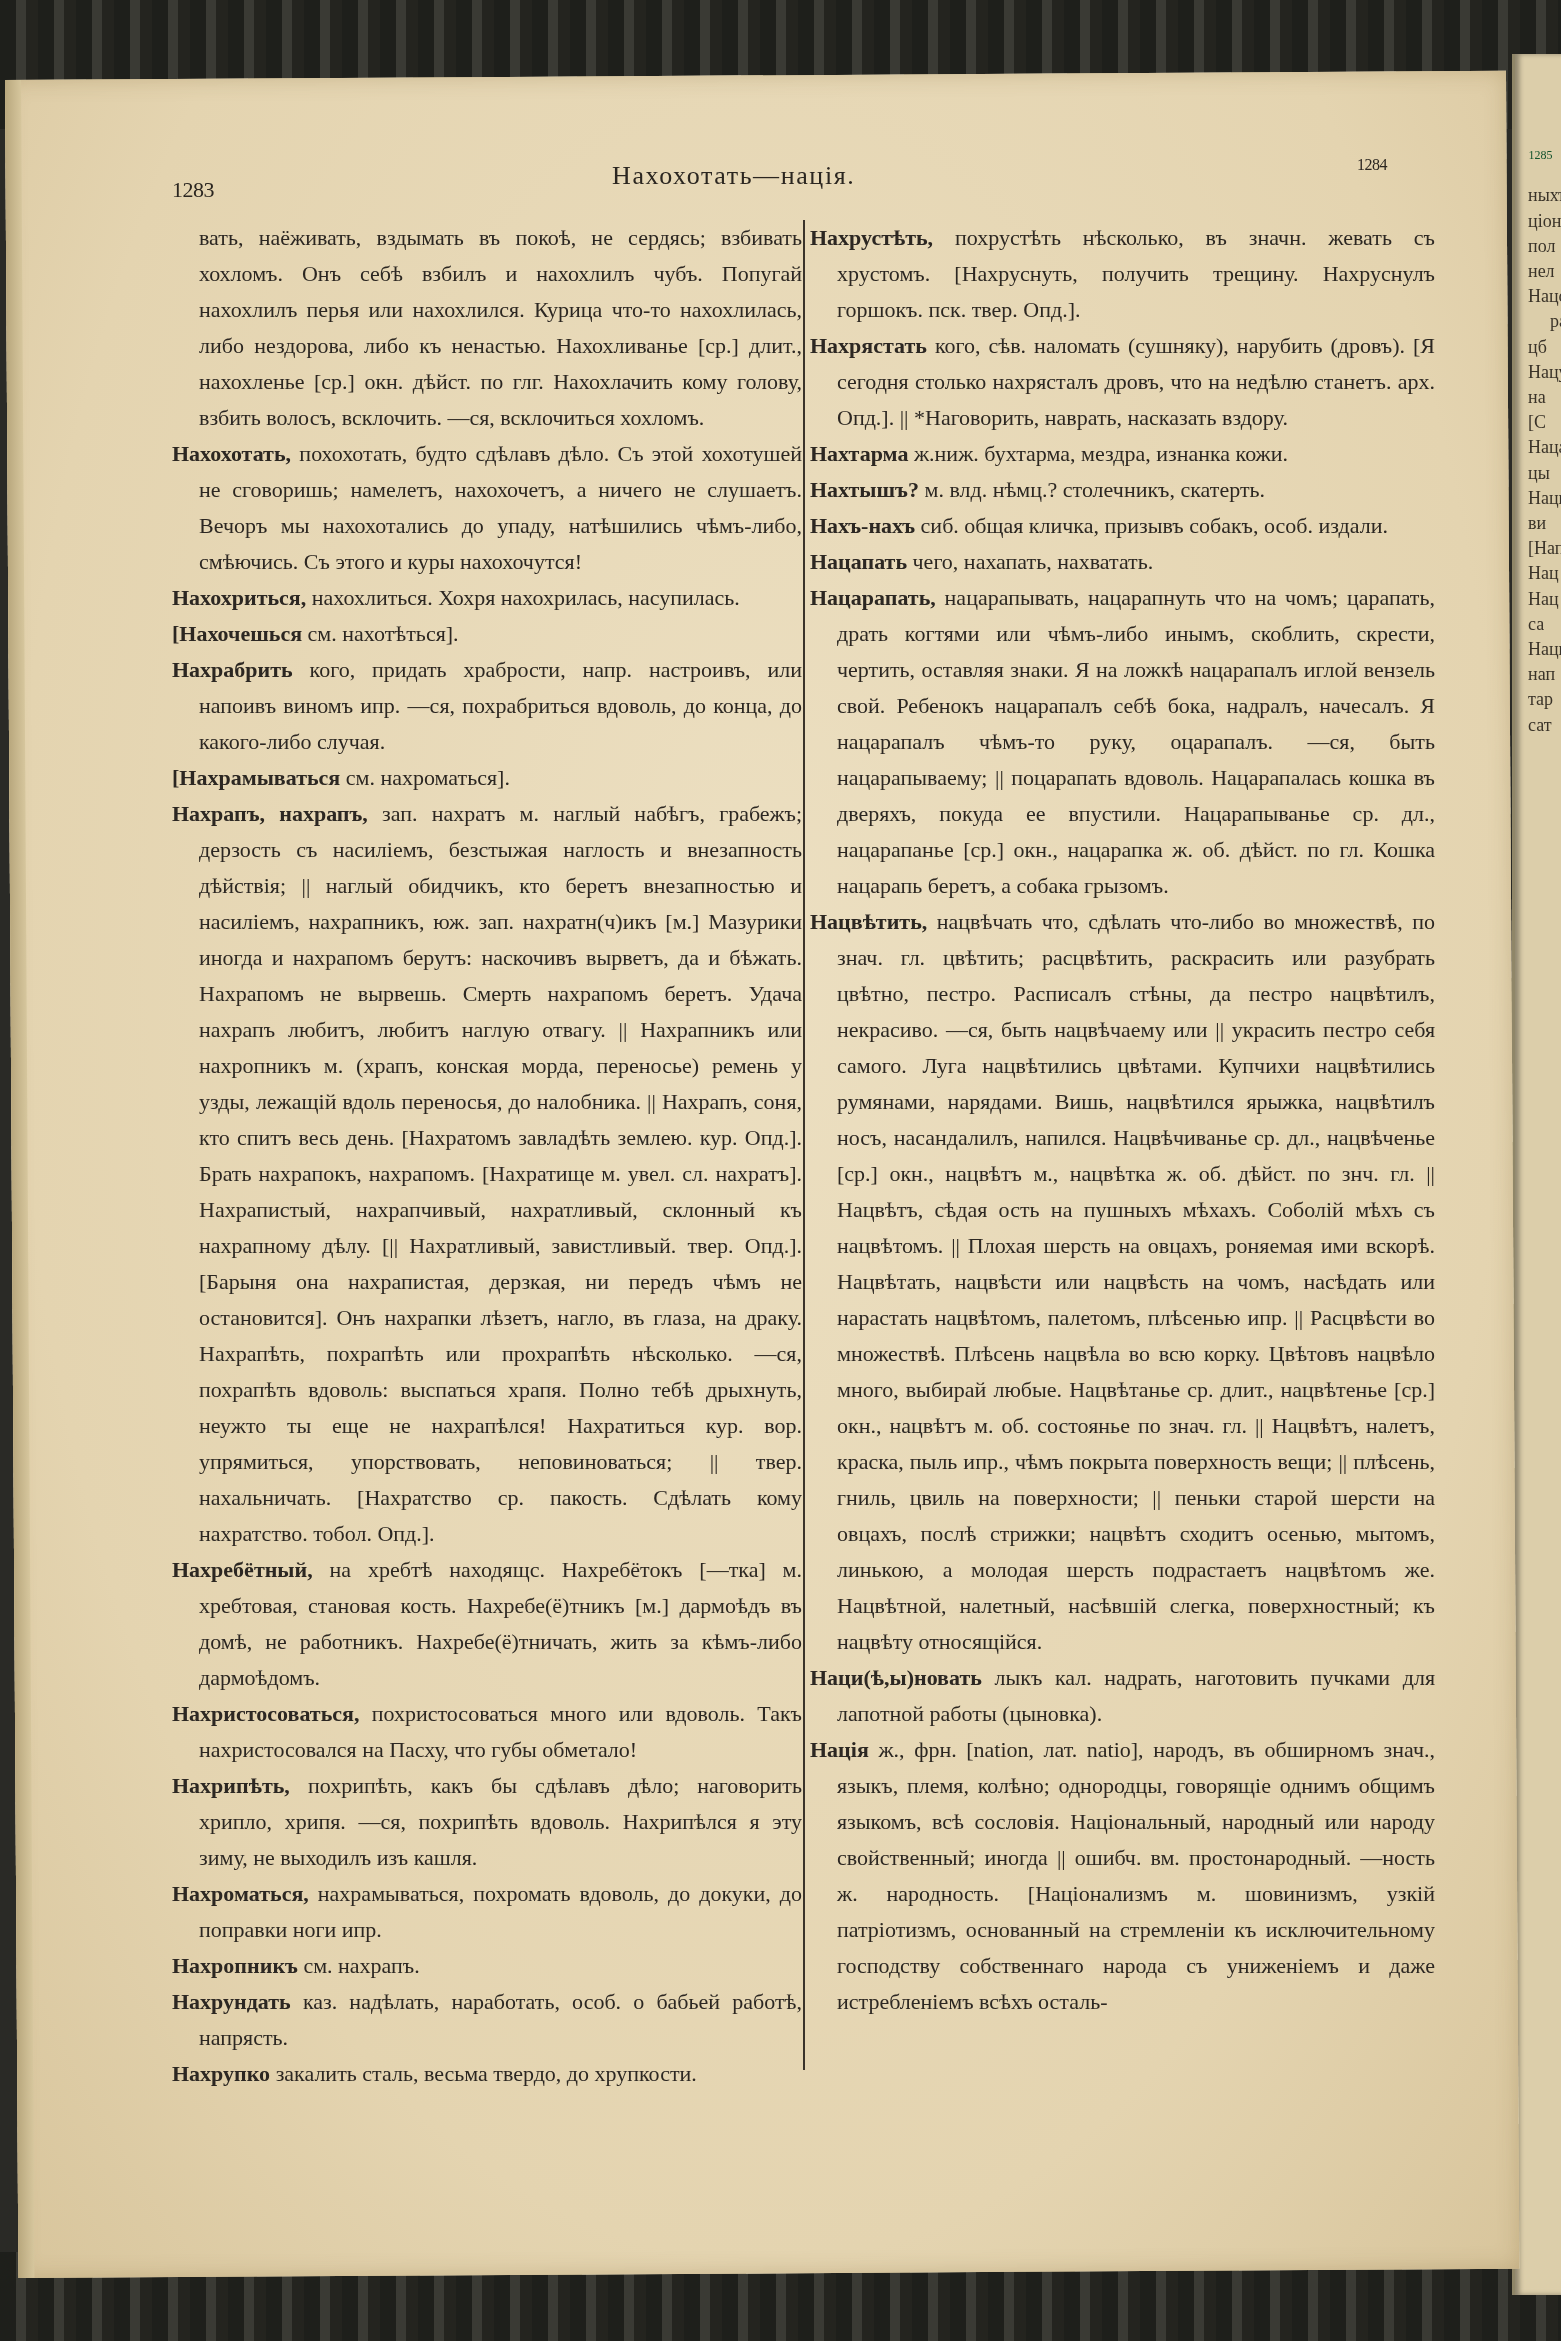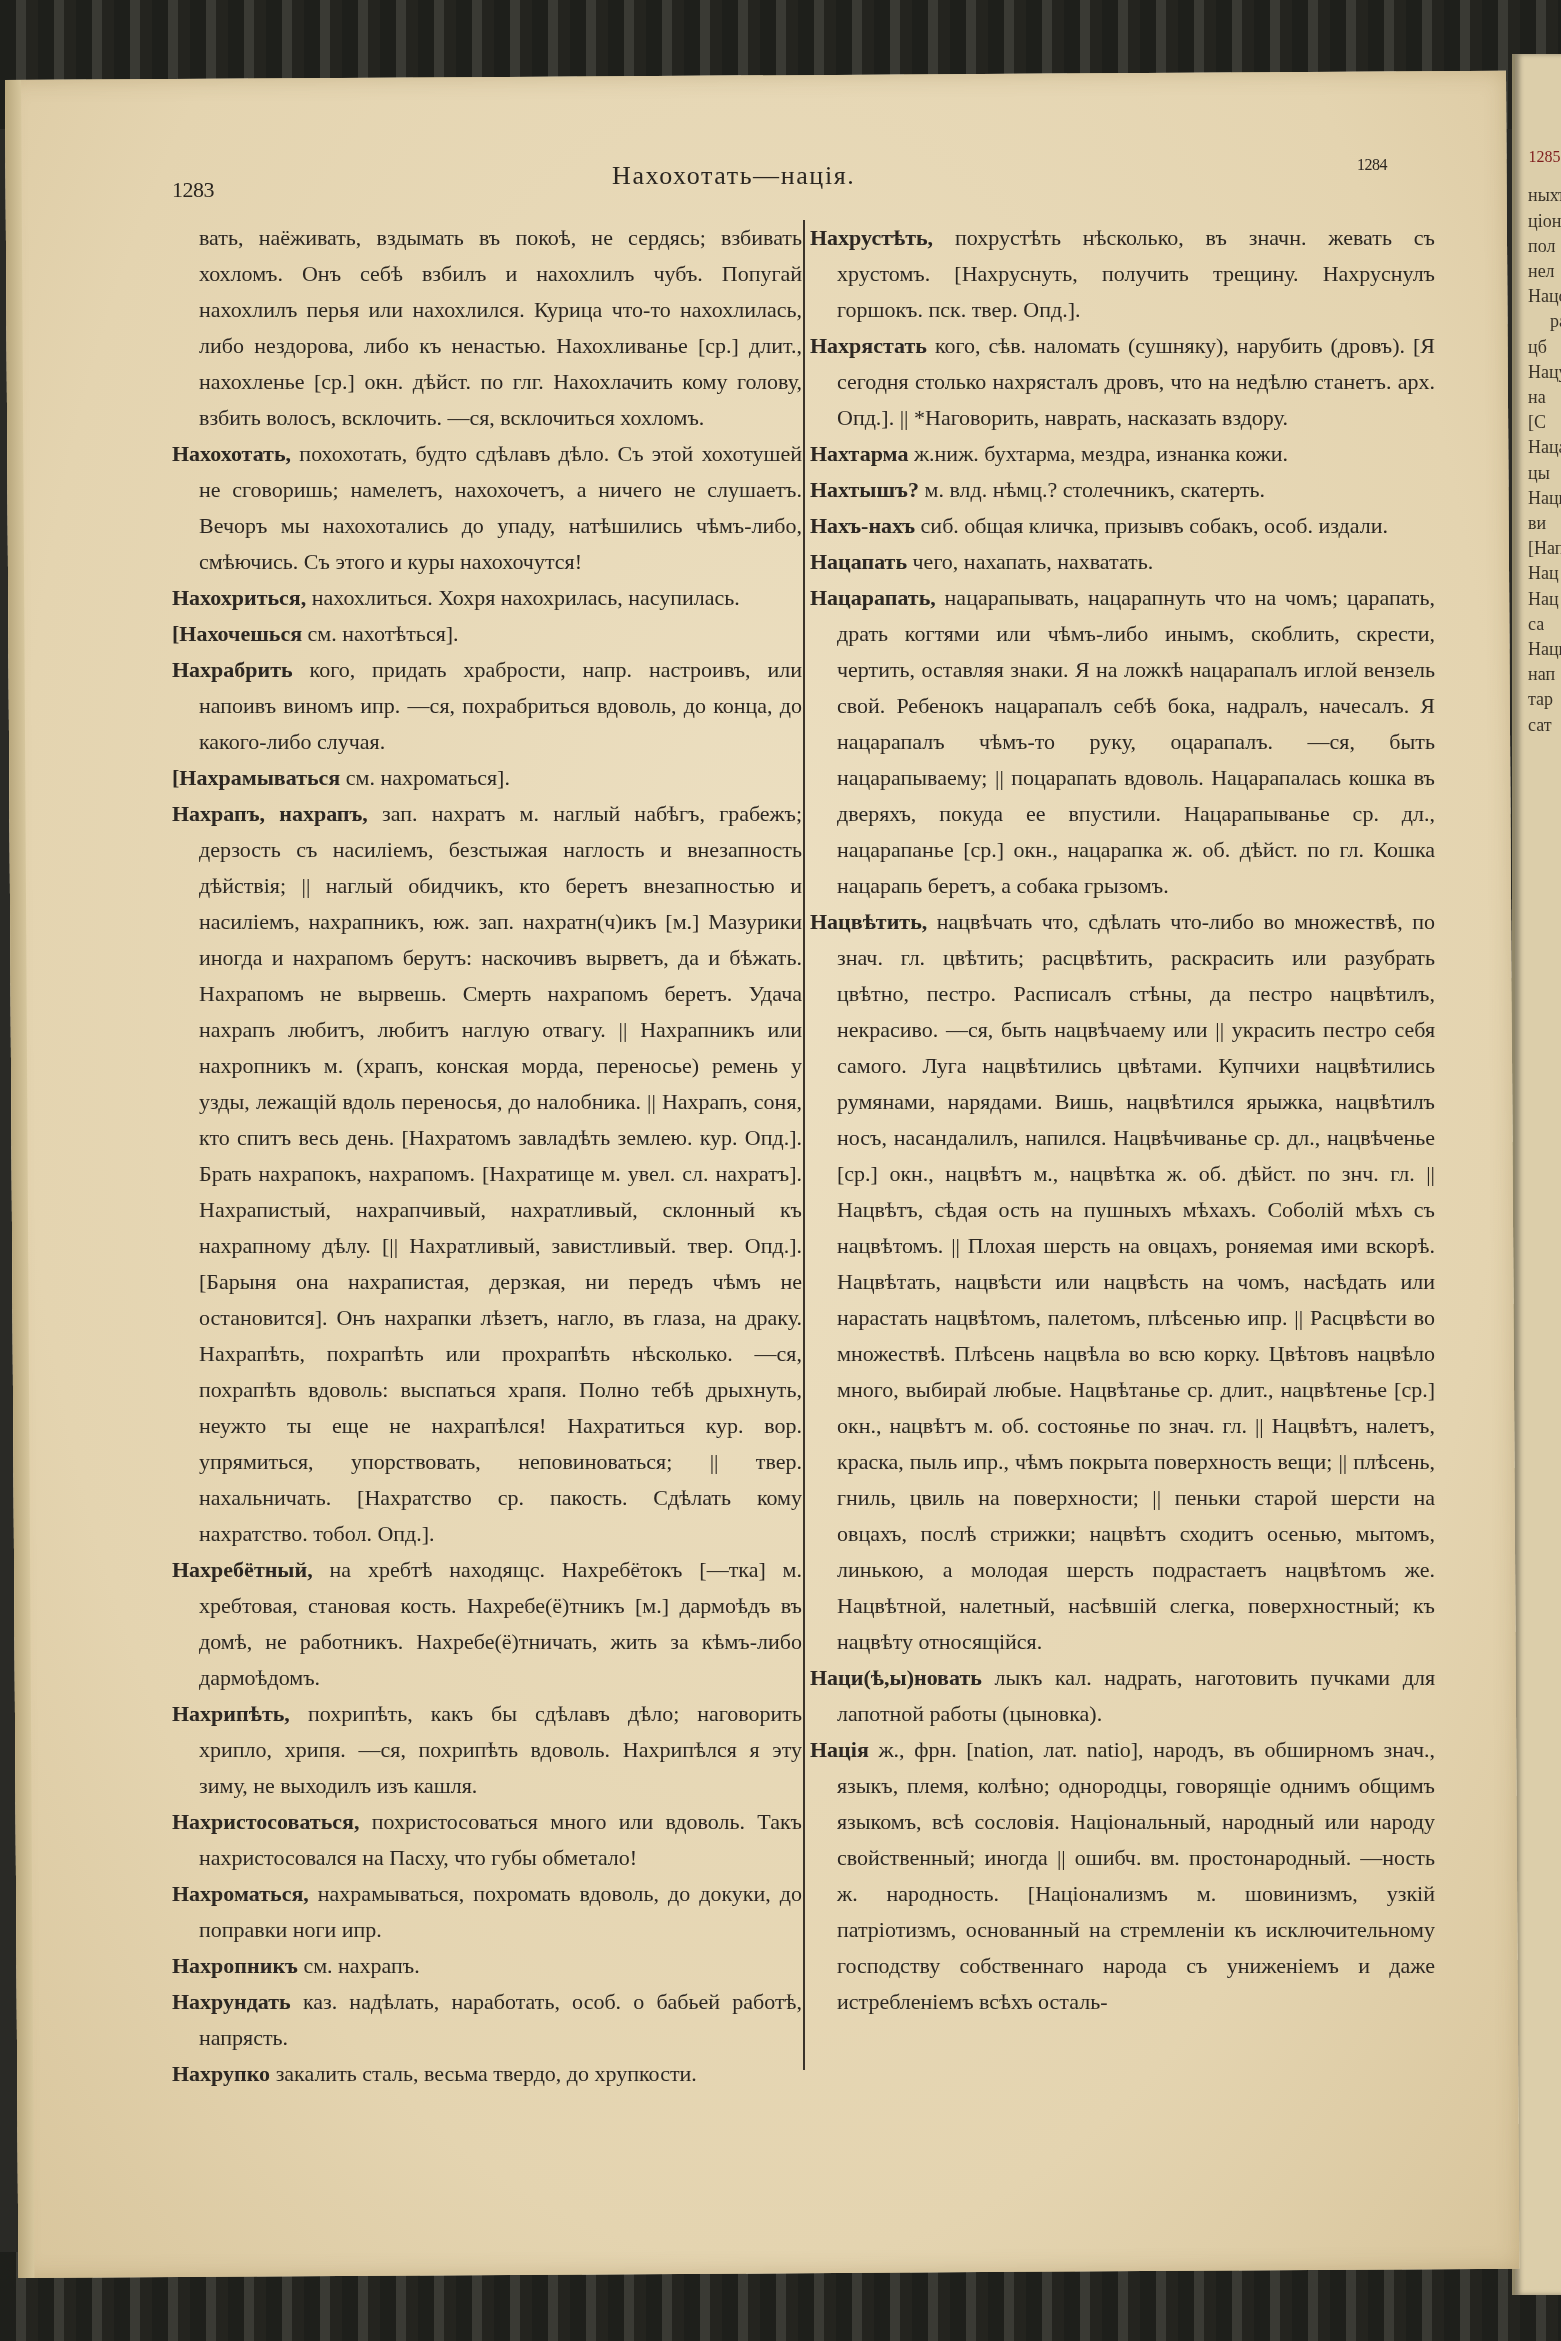--- a/index.html
+++ b/index.html
@@ -29,21 +29,21 @@
     background: linear-gradient(90deg, #b8a77d, #d6c69d);
   }
   .next-page {
     position: absolute; left: 1512px; top: 54px; width: 49px; height: 2241px;
     background: #dcceaa;
     border-left: 3.2px solid #8f8668;
     box-shadow: inset 4.3px 0 5.4px rgba(0,0,0,0.35);
     overflow: hidden;
   }
   .next-page .np-number {
-    position: absolute; left: 13.4px; top: 94px; font-size: 16px; color: #7f1d1d;
+    position: absolute; left: 13.4px; top: 94px; font-size: 12px; color: #14532d;
   }
   .next-page .np-line {
     position: absolute; left: 13px; font-size: 18px; color: #3a3328; white-space: nowrap;
   }
 
   .header {
     position: absolute; top: 161px; left: 172px; width: 1255px; height: 43px;
     color: #2b2620;
   }
   .page-num-left { position: absolute; left: 0; top: 16px; font-size: 22px; letter-spacing: -0.5px; }
@@ -111,22 +111,22 @@
 
 <div class="column col-left" id="col-left">
     <p class="entry" style="text-indent: 0px;"><span>вать, наёживать, вздымать въ покоѣ, не сердясь; взбивать хохломъ. Онъ себѣ взбилъ и нахохлилъ чубъ. Попугай нахохлилъ перья или нахохлился. Курица что-то нахохлилась, либо нездорова, либо къ ненастью. Нахохливанье [ср.] длит., нахохленье [ср.] окн. дѣйст. по глг. Нахохлачить кому голову, взбить волосъ, всклочить. —ся, всклочиться хохломъ.</span></p>
     <p class="entry"><span class="hw">Нахохотать,</span> <span>похохотать, будто сдѣлавъ дѣло. Съ этой хохотушей не сговоришь; намелетъ, нахохочетъ, а ничего не слушаетъ. Вечоръ мы нахохотались до упаду, натѣшились чѣмъ-либо, смѣючись. Съ этого и куры нахохочутся!</span></p>
     <p class="entry"><span class="hw">Нахохриться,</span> <span>нахохлиться. Хохря нахохрилась, насупилась.</span></p>
     <p class="entry"><span class="hw">[Нахочешься</span> <span>см. нахотѣться].</span></p>
     <p class="entry"><span class="hw">Нахрабрить</span> <span>кого, придать храбрости, напр. настроивъ, или напоивъ виномъ ипр. —ся, похрабриться вдоволь, до конца, до какого-либо случая.</span></p>
     <p class="entry"><span class="hw">[Нахрамываться</span> <span>см. нахроматься].</span></p>
     <p class="entry"><span class="hw">Нахрапъ, нахрапъ,</span> <span>зап. нахратъ м. наглый набѣгъ, грабежъ; дерзость съ насиліемъ, безстыжая наглость и внезапность дѣйствія; || наглый обидчикъ, кто беретъ внезапностью и насиліемъ, нахрапникъ, юж. зап. нахратн(ч)икъ [м.] Мазурики иногда и нахрапомъ берутъ: наскочивъ вырветъ, да и бѣжать. Нахрапомъ не вырвешь. Смерть нахрапомъ беретъ. Удача нахрапъ любитъ, любитъ наглую отвагу. || Нахрапникъ или нахропникъ м. (храпъ, конская морда, переносье) ремень у узды, лежащій вдоль переносья, до налобника. || Нахрапъ, соня, кто спитъ весь день. [Нахратомъ завладѣть землею. кур. Опд.]. Брать нахрапокъ, нахрапомъ. [Нахратище м. увел. сл. нахратъ]. Нахрапистый, нахрапчивый, нахратливый, склонный къ нахрапному дѣлу. [|| Нахратливый, завистливый. твер. Опд.]. [Барыня она нахрапистая, дерзкая, ни передъ чѣмъ не остановится]. Онъ нахрапки лѣзетъ, нагло, въ глаза, на драку. Нахрапѣть, похрапѣть или прохрапѣть нѣсколько. —ся, похрапѣть вдоволь: выспаться храпя. Полно тебѣ дрыхнуть, неужто ты еще не нахрапѣлся! Нахратиться кур. вор. упрямиться, упорствовать, неповиноваться; || твер. нахальничать. [Нахратство ср. пакость. Сдѣлать кому нахратство. тобол. Опд.].</span></p>
     <p class="entry"><span class="hw">Нахребётный,</span> <span>на хребтѣ находящс. Нахребётокъ [—тка] м. хребтовая, становая кость. Нахребе(ё)тникъ [м.] дармоѣдъ въ домѣ, не работникъ. Нахребе(ё)тничать, жить за кѣмъ-либо дармоѣдомъ.</span></p>
+    <p class="entry"><span class="hw">Нахристосоваться,</span> <span>похристосоваться много или вдоволь. Такъ нахристосовался на Пасху, что губы обметало!</span></p>
     <p class="entry"><span class="hw">Нахрипѣть,</span> <span>похрипѣть, какъ бы сдѣлавъ дѣло; наговорить хрипло, хрипя. —ся, похрипѣть вдоволь. Нахрипѣлся я эту зиму, не выходилъ изъ кашля.</span></p>
-    <p class="entry"><span class="hw">Нахристосоваться,</span> <span>похристосоваться много или вдоволь. Такъ нахристосовался на Пасху, что губы обметало!</span></p>
     <p class="entry"><span class="hw">Нахроматься,</span> <span>нахрамываться, похромать вдоволь, до докуки, до поправки ноги ипр.</span></p>
     <p class="entry"><span class="hw">Нахропникъ</span> <span>см. нахрапъ.</span></p>
     <p class="entry"><span class="hw">Нахрундать</span> <span>каз. надѣлать, наработать, особ. о бабьей работѣ, напрясть.</span></p>
     <p class="entry"><span class="hw">Нахрупко</span> <span>закалить сталь, весьма твердо, до хрупкости.</span></p>
   </div>
 <div class="col-divider"></div>
 <div class="column col-right" id="col-right">
     <p class="entry"><span class="hw">Нахрустѣть,</span> <span>похрустѣть нѣсколько, въ значн. жевать съ хрустомъ. [Нахруснуть, получить трещину. Нахруснулъ горшокъ. пск. твер. Опд.].</span></p>
     <p class="entry"><span class="hw">Нахрястать</span> <span>кого, сѣв. наломать (сушняку), нарубить (дровъ). [Я сегодня столько нахрясталъ дровъ, что на недѣлю станетъ. арх. Опд.]. || *Наговорить, наврать, насказать вздору.</span></p>
     <p class="entry"><span class="hw">Нахтарма</span> <span>ж.ниж. бухтарма, мездра, изнанка кожи.</span></p>

